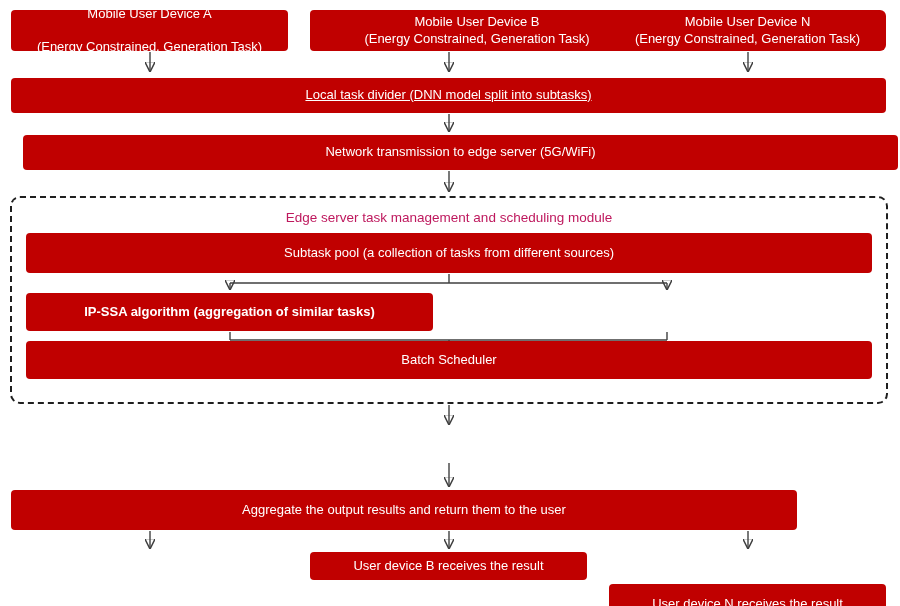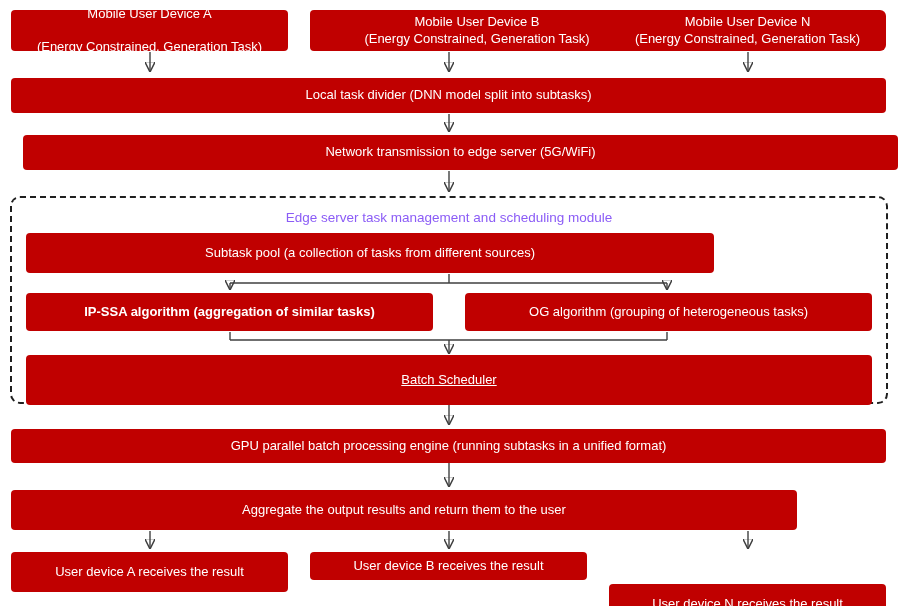--- a/index.html
+++ b/index.html
@@ -25,21 +25,21 @@
     left:10px;top:196px;width:878px;height:208px;
     border:2px dashed #1f1f1f;
     border-radius:10px;
     box-sizing:border-box;
     background:transparent;
   }
   .module-label{
     position:absolute;
     left:10px;top:206px;width:878px;height:22px;
     display:flex;align-items:center;justify-content:center;
-    color:#8b5cf6;font-size:13.5px;
+    color:#be185d;font-size:13.5px;
   }
   svg.connectors{position:absolute;left:0;top:0;width:900px;height:606px;pointer-events:none;}
   .connectors path, .connectors line{stroke:#404040;stroke-width:1.4;fill:none;}
 </style>
 </head>
 <body>
 
 <div class="canvas">
 
   <svg class="connectors" viewBox="0 0 900 606">
@@ -79,59 +79,50 @@
   </div>
   <div class="node" style="left:310px;top:10px;width:334px;height:41px;">
     <div>Mobile User Device B</div>
     <div>(Energy Constrained, Generation Task)</div>
   </div>
   <div class="node" style="left:609px;top:10px;width:277px;height:41px;border-radius:6px;">
     <div>Mobile User Device N</div>
     <div>(Energy Constrained, Generation Task)</div>
   </div>
 
-  <div class="node" style="left:11px;top:78px;width:875px;height:35px;">
+  <div class="node" style="left:11px;top:78px;width:875px;height:35px;text-decoration:underline;">
     <div>Local task divider (DNN model split into subtasks)</div>
   </div>
 
   <div class="node" style="left:11px;top:135px;width:875px;height:35px;margin-left:12px;">
     <div>Network transmission to edge server (5G/WiFi)</div>
   </div>
 
   <div class="dashed-container"></div>
   <div class="module-label">
     <span>Edge server task management and scheduling module</span>
   </div>
 
-  <div class="node" style="left:26px;top:233px;width:688px;height:40px;">
+  <div class="node" style="left:26px;top:233px;width:846px;height:40px;">
     <div>Subtask pool (a collection of tasks from different sources)</div>
   </div>
 
   <div class="node" style="left:26px;top:293px;width:407px;height:38px;font-weight:bold;">
     <div>IP-SSA algorithm (aggregation of similar tasks)</div>
   </div>
-  <div class="node" style="left:465px;top:293px;width:407px;height:38px;">
-    <div>OG algorithm (grouping of heterogeneous tasks)</div>
-  </div>
 
-  <div class="node" style="left:26px;top:355px;width:846px;height:50px;text-decoration:underline;">
+  <div class="node" style="left:26px;top:341px;width:846px;height:38px;">
     <div>Batch Scheduler</div>
   </div>
 
-  <div class="node" style="left:11px;top:429px;width:875px;height:34px;">
-    <div>GPU parallel batch processing engine (running subtasks in a unified format)</div>
-  </div>
 
   <div class="node" style="left:11px;top:490px;width:786px;height:40px;">
     <div>Aggregate the output results and return them to the user</div>
   </div>
 
-  <div class="node" style="left:11px;top:552px;width:277px;height:40px;">
-    <div>User device A receives the result</div>
-  </div>
   <div class="node" style="left:310px;top:552px;width:277px;height:28px;">
     <div>User device B receives the result</div>
   </div>
   <div class="node" style="left:609px;top:584px;width:277px;height:40px;">
     <div>User device N receives the result</div>
   </div>
 
 </div>
 
 </body></html>

